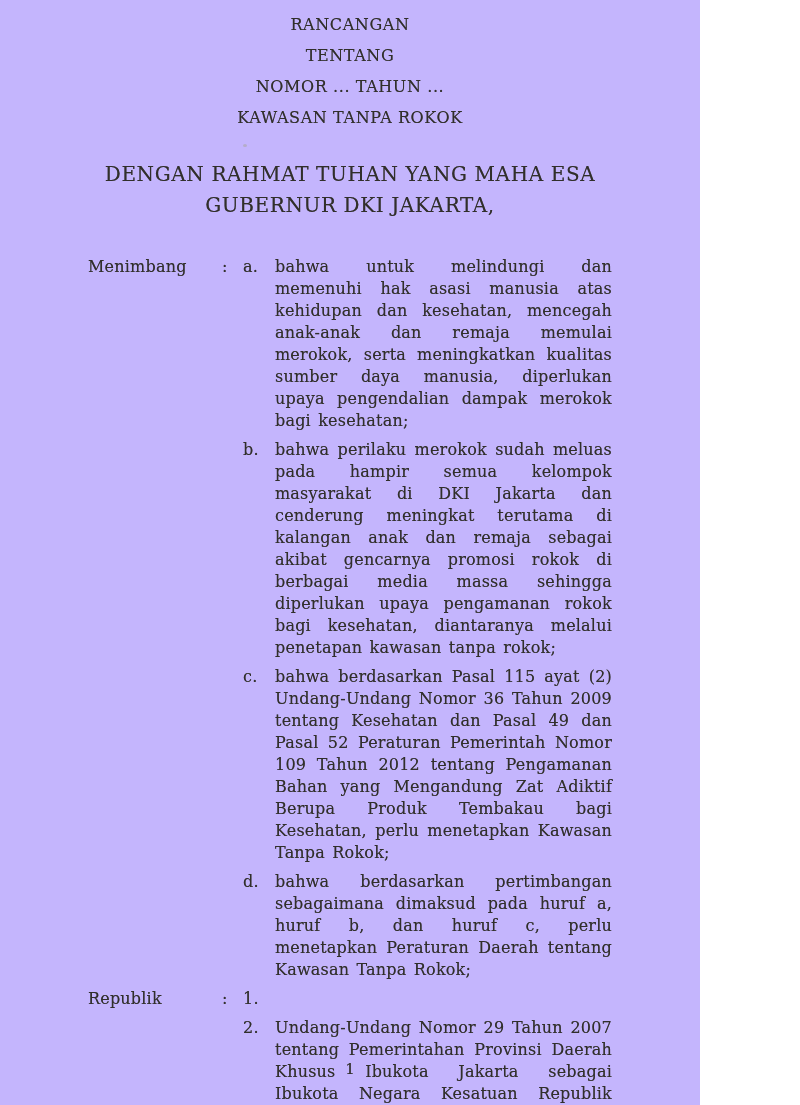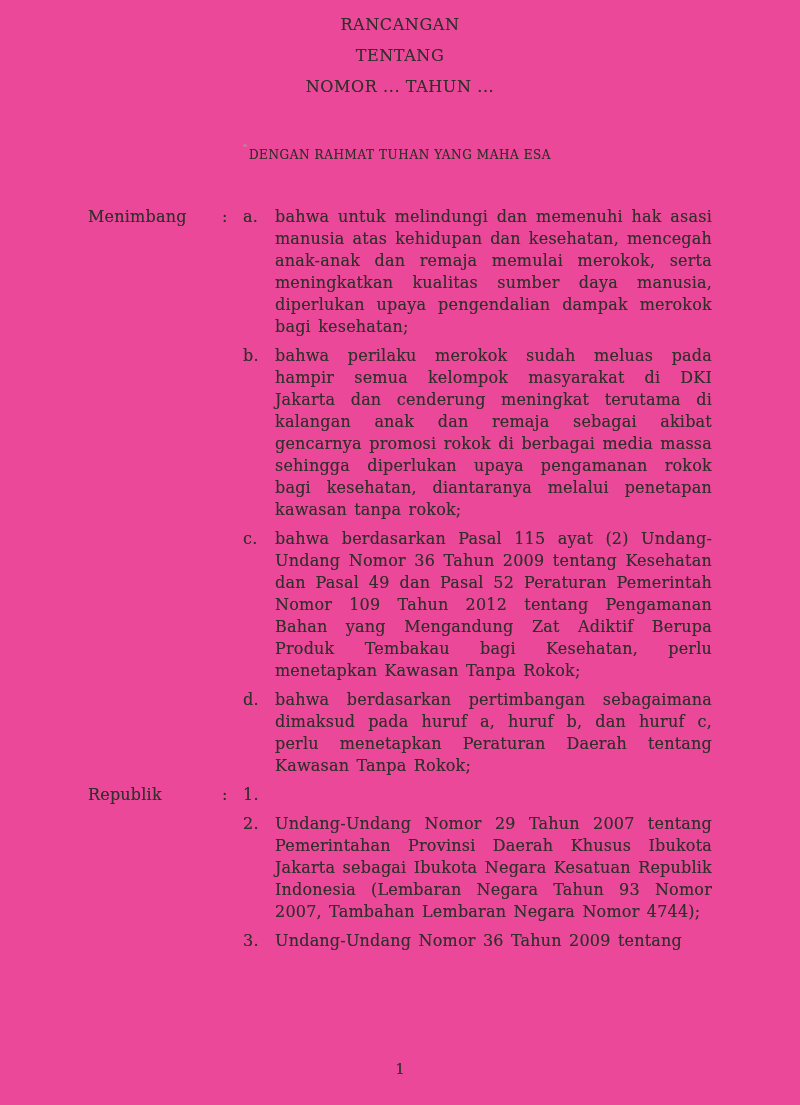--- a/index.html
+++ b/index.html
@@ -2,40 +2,40 @@
 <html><head>
 <meta charset="utf-8">
 <style>
   html, body {
     margin: 0;
     padding: 0;
     background: #ffffff;
   }
   .page {
     position: relative;
-    width: 800px;
+    width: 700px;
     height: 1105px;
-    background: #ec4899;
+    background: #c4b5fd;
     font-family: "DejaVu Serif", "Liberation Serif", serif;
     color: #312f2b;
     overflow: hidden;
     text-shadow: 0 0 0.6px rgba(55, 52, 47, 0.55);
   }
   
   .doc-header {
     padding-top: 9px;
     text-align: center;
     font-size: 16px;
     line-height: 31px;
     letter-spacing: 0.6px;
   }
   .doc-preamble {
-    margin-top: 38px;
+    margin-top: 26px;
     text-align: center;
-    font-size: 12px;
+    font-size: 20px;
     line-height: 31px;
     letter-spacing: 0.6px;
   }
   
   .doc-body {
     margin: 35px 88px 4px 88px;
     font-size: 16px;
     line-height: 22px;
     letter-spacing: 0.2px;
     word-spacing: 2px;
@@ -76,24 +76,26 @@
 <body>
 
 <div class="page">
 
   <div class="scan-speck"></div>
 
   <div class="doc-header">
     <div>RANCANGAN</div>
     <div>TENTANG</div>
     <div>NOMOR ... TAHUN ...</div>
+    <div>KAWASAN TANPA ROKOK</div>
   </div>
 
   <div class="doc-preamble">
     <div>DENGAN RAHMAT TUHAN YANG MAHA ESA</div>
+    <div>GUBERNUR DKI JAKARTA,</div>
   </div>
 
   <div class="doc-body">
 
     <div class="clause-row">
       <div class="cell-label">Menimbang</div>
       <div class="cell-colon">:</div>
       <div class="cell-marker">a.</div>
       <div class="cell-text">bahwa untuk melindungi dan memenuhi hak asasi manusia atas kehidupan dan kesehatan, mencegah anak-anak dan remaja memulai merokok, serta meningkatkan kualitas sumber daya manusia, diperlukan upaya pengendalian dampak merokok bagi kesehatan;</div>
     </div>

